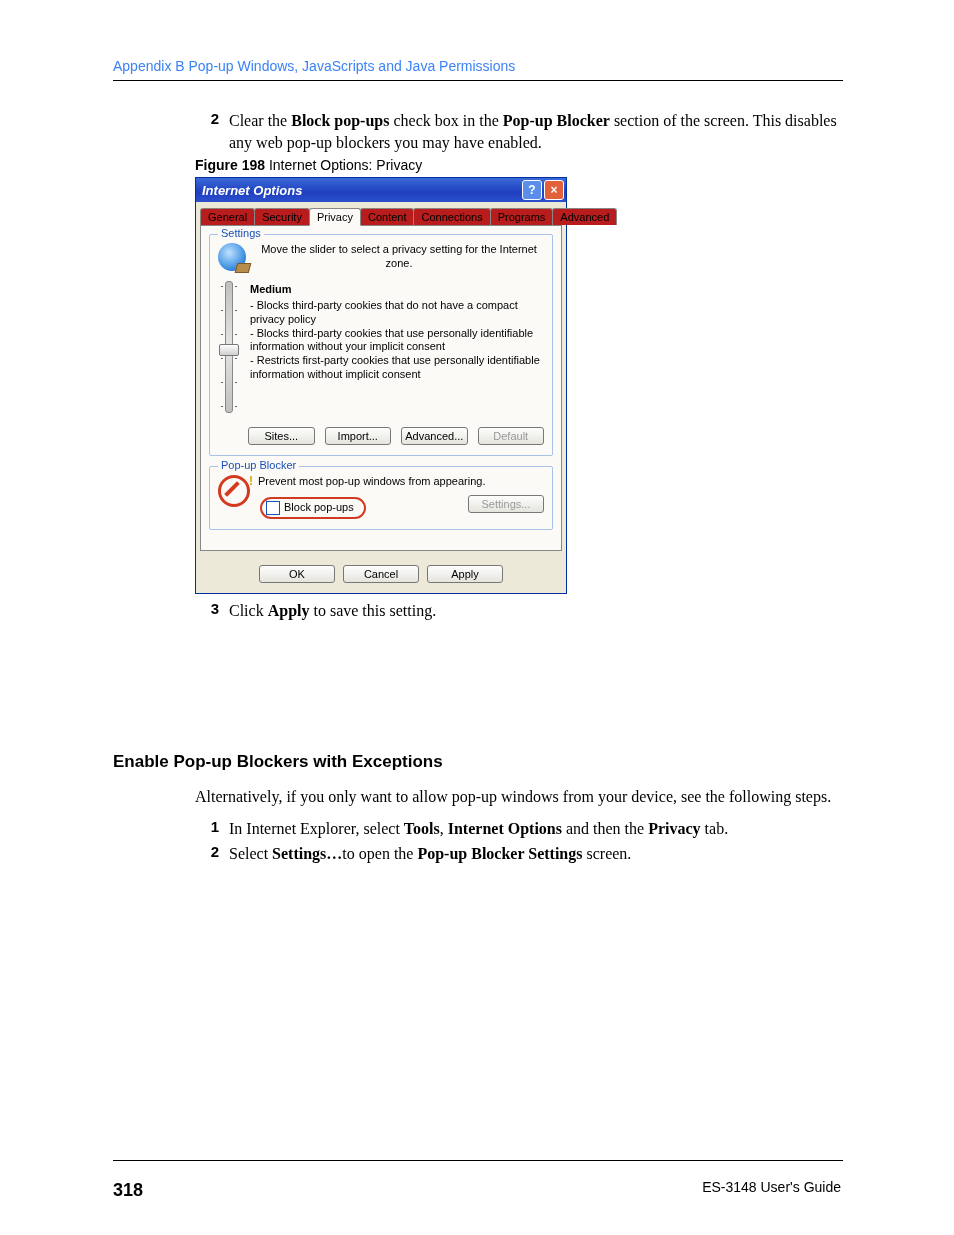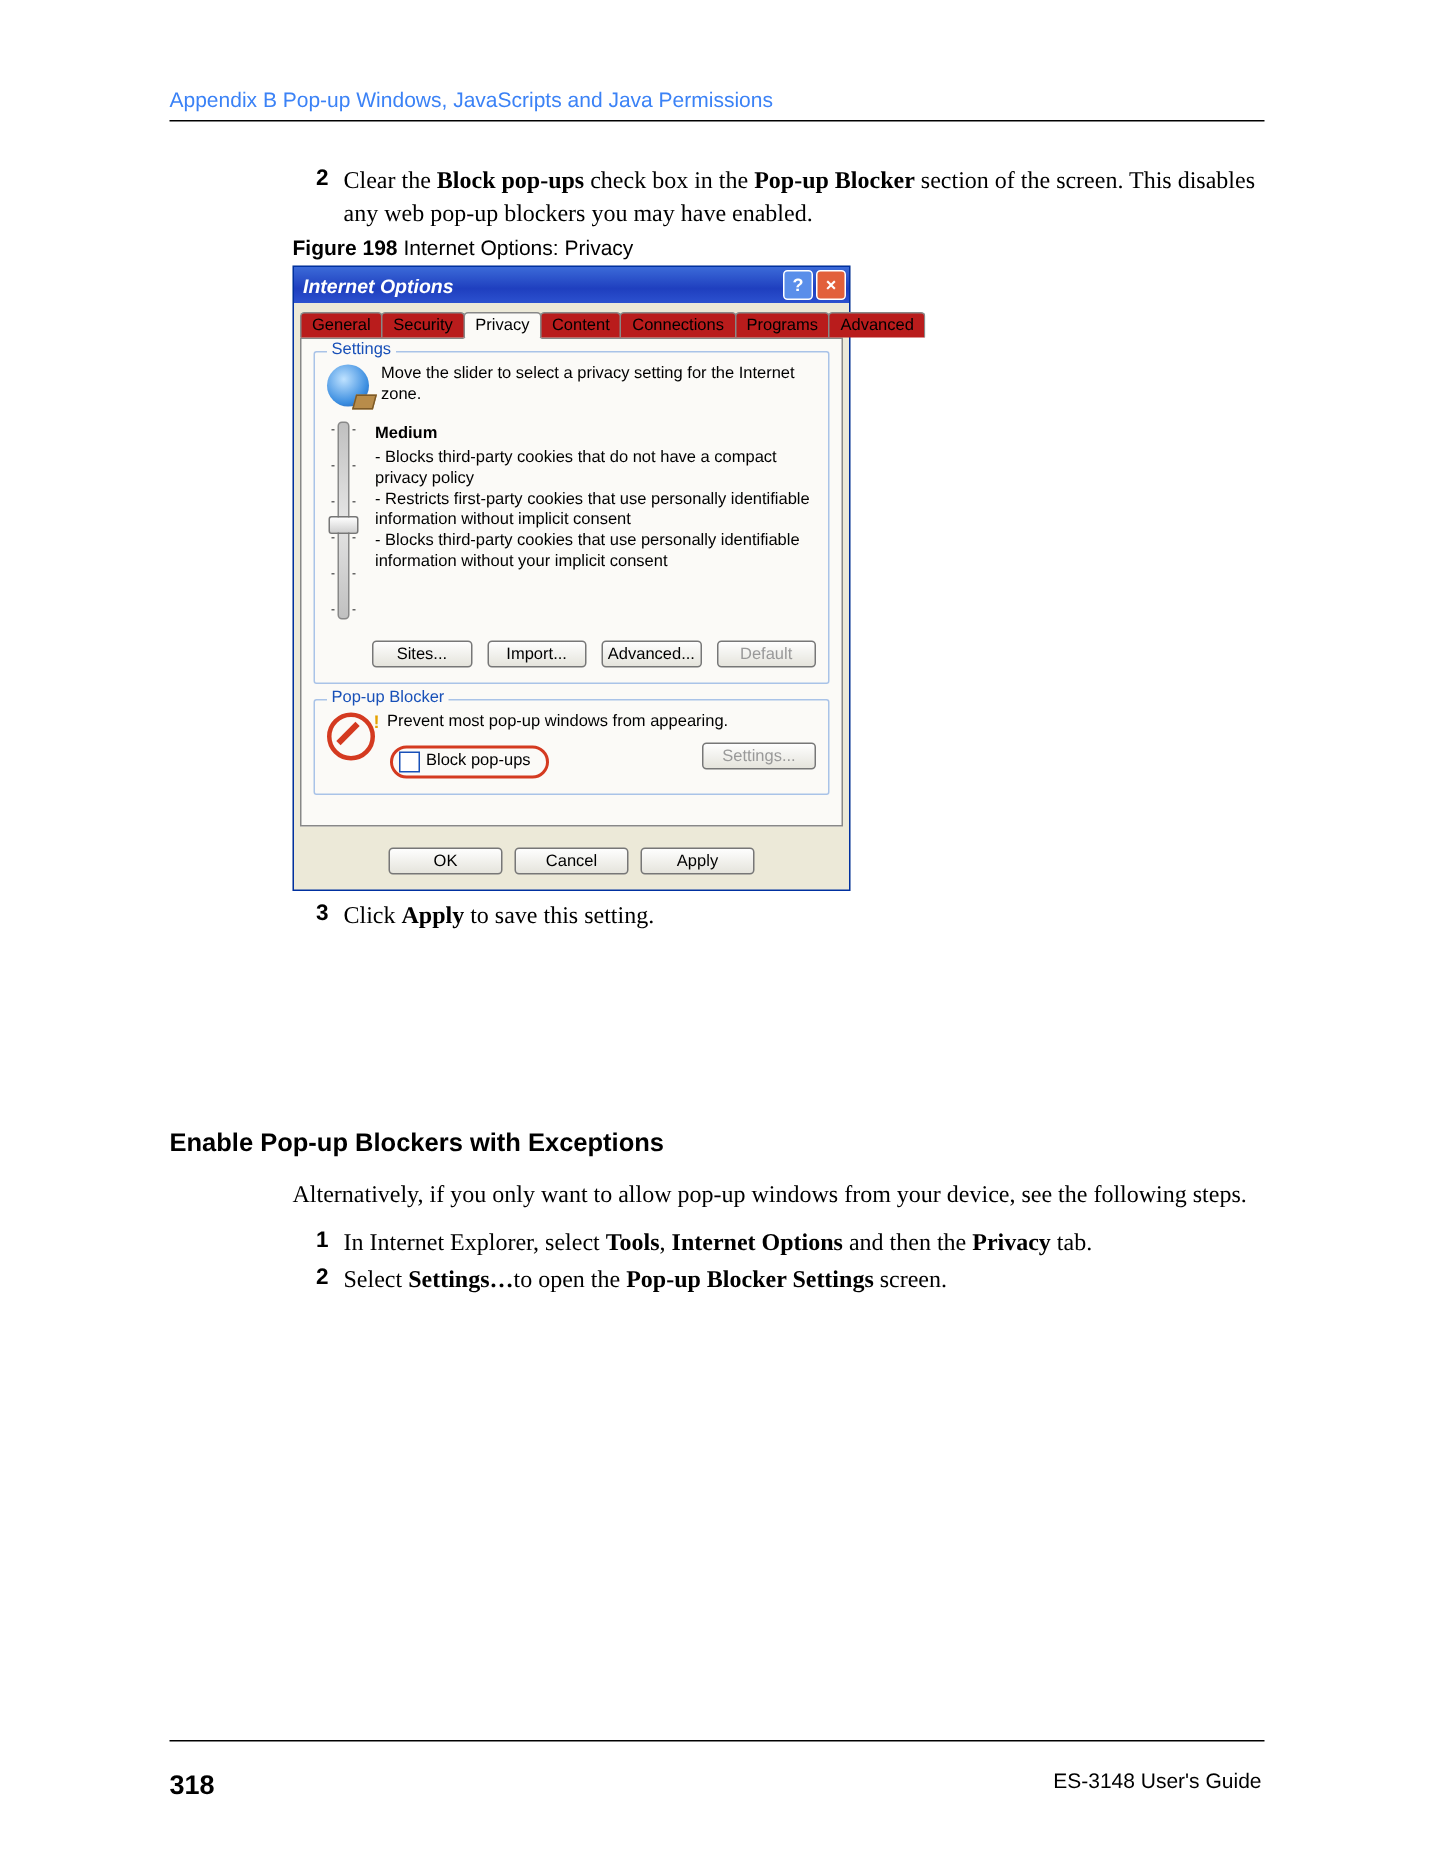--- a/index.html
+++ b/index.html
@@ -130,20 +130,21 @@
     left: 8px;
     background: #fbfaf7;
     padding: 0 3px;
     font-size: 11px;
     color: #1850b8;
   }
   .row1 {
     display: flex;
     align-items: flex-start;
     gap: 8px;
+    text-align: center;
   }
   .globe-icon {
     width: 28px; height: 28px;
     flex-shrink: 0;
     background: radial-gradient(circle at 40% 35%, #bfe2ff, #3a8de0 65%, #1c4c9e);
     border-radius: 50%;
     position: relative;
   }
   .globe-icon::after {
     content:"";
@@ -336,22 +337,22 @@
               <div class="tick l" style="top:100px"></div>
                 <div class="tick r" style="top:100px"></div>
               <div class="tick l" style="top:124px"></div>
                 <div class="tick r" style="top:124px"></div>
               <div class="thumb"></div>
             </div>
           </div>
           <div style="flex:1">
             <div class="level-name">Medium</div>
             <div class="small-txt">- Blocks third-party cookies that do not have a compact privacy policy</div>
+            <div class="small-txt">- Blocks third-party cookies that use personally identifiable information without your implicit consent</div>
             <div class="small-txt">- Restricts first-party cookies that use personally identifiable information without implicit consent</div>
-            <div class="small-txt">- Blocks third-party cookies that use personally identifiable information without your implicit consent</div>
           </div>
         </div>
 
         <div class="btnrow">
           <span class="xpbtn">Sites...</span>
           <span class="xpbtn">Import...</span>
           <span class="xpbtn">Advanced...</span>
           <span class="xpbtn disabled">Default</span>
         </div>
       </div>

